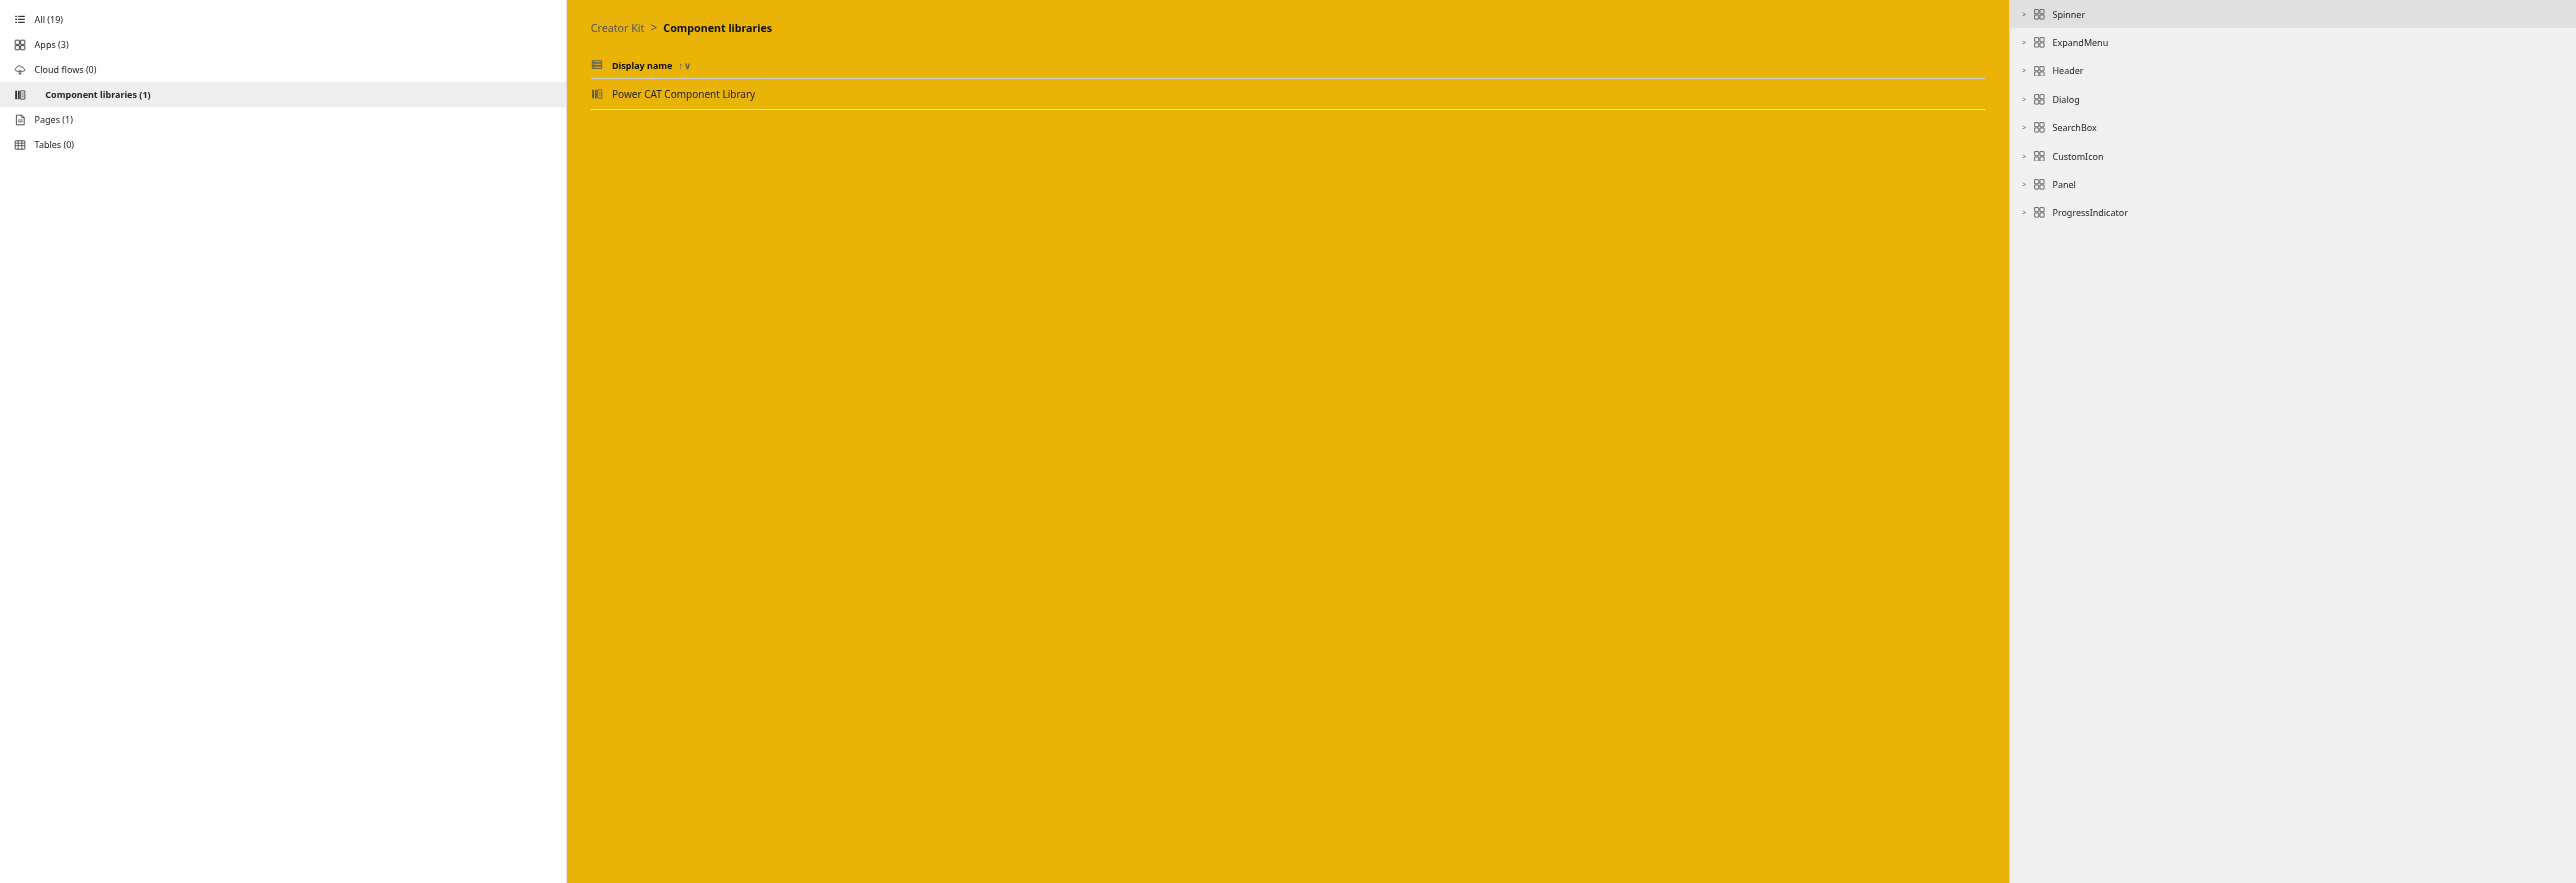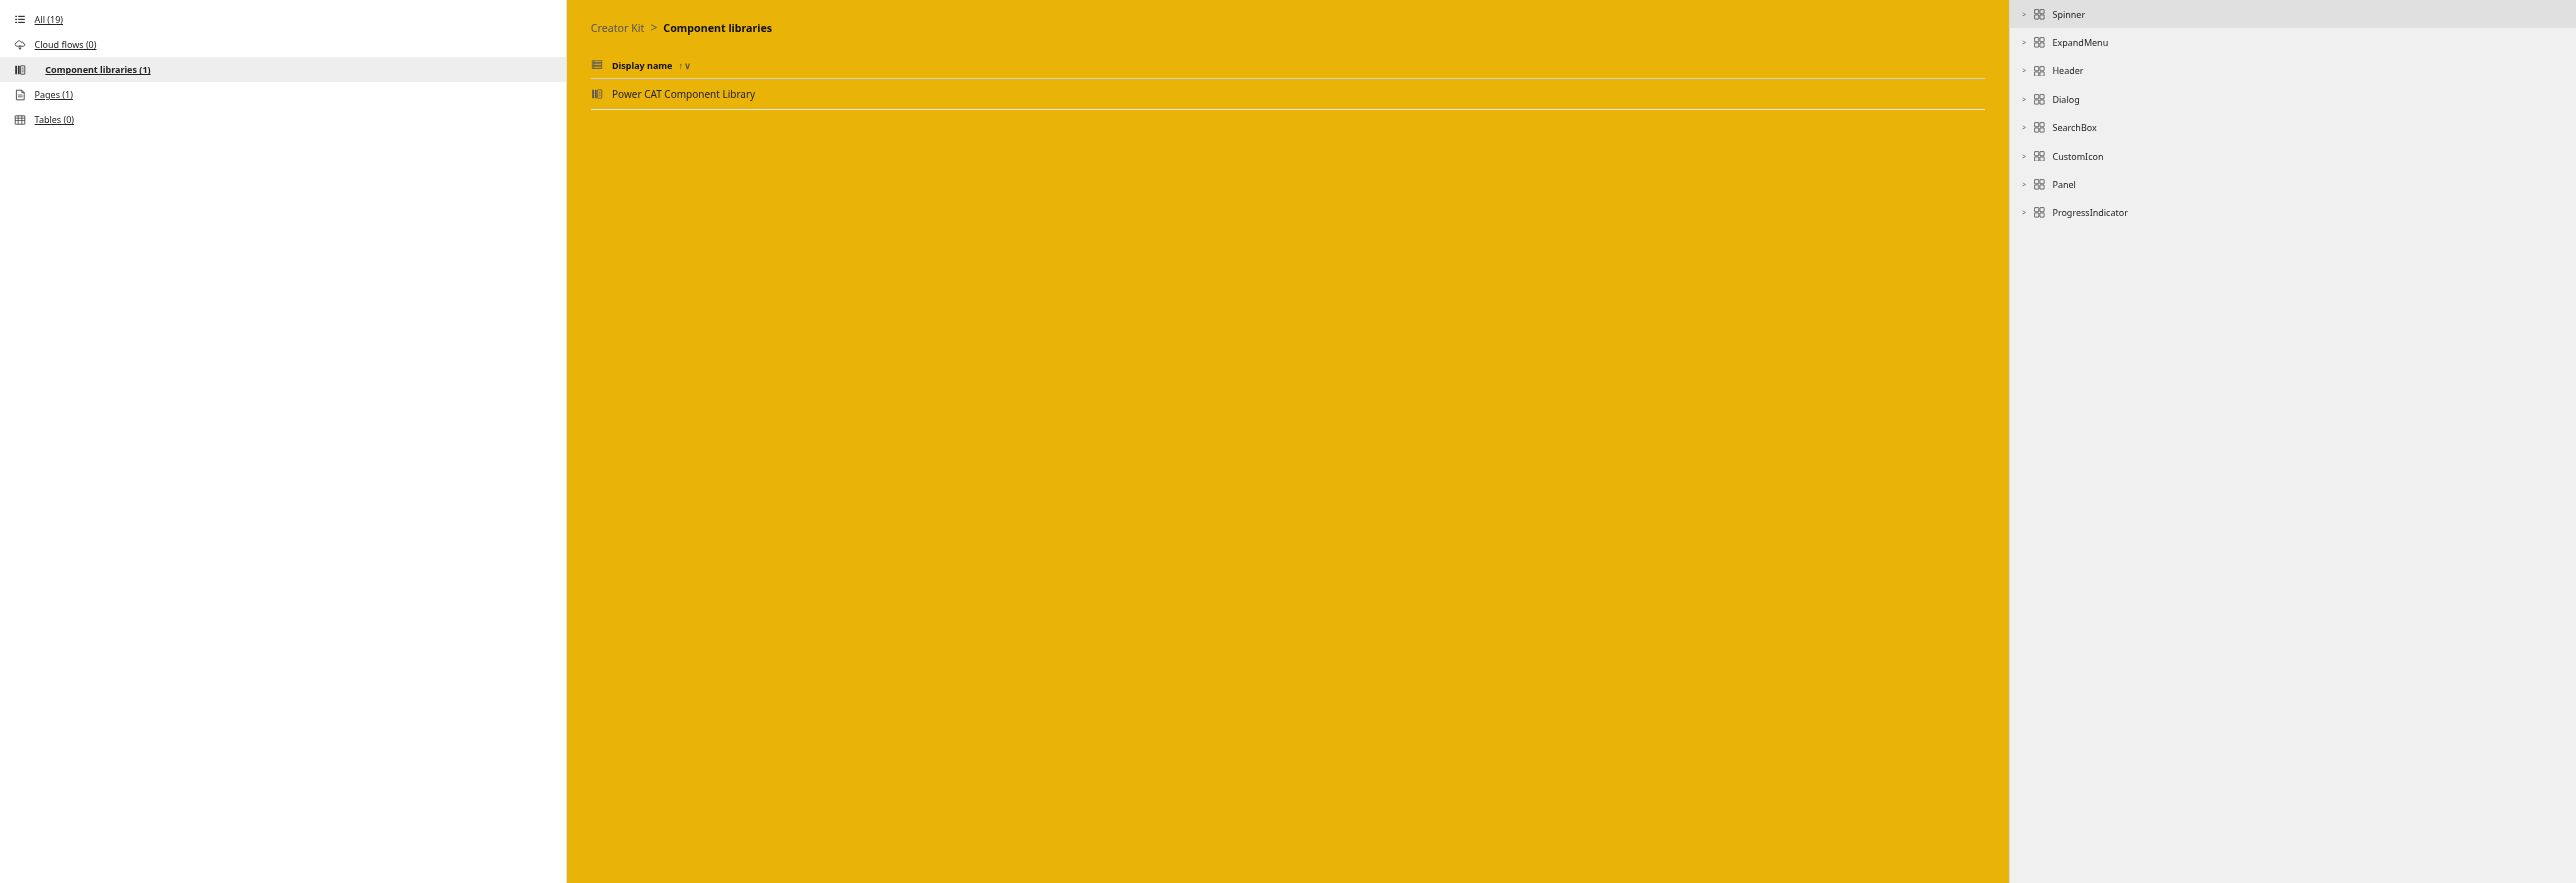--- a/index.html
+++ b/index.html
@@ -37,21 +37,20 @@
     .sidebar-item {
       display: flex;
       align-items: center;
       gap: 8.3px;
       padding: 6px 14.3px;
       cursor: pointer;
       font-size: 9px;
       color: #242424;
       border-radius: 0;
       transition: background 0.1s;
-      text-decoration: underline;
     }
 
     .sidebar-item.active {
       background: #eeeeee;
       font-weight: 700;
       gap: 19px;
     }
 
     .sidebar-icon {
       flex-shrink: 0;
@@ -209,20 +208,31 @@
           <rect x="7" y="3" width="11" height="2" fill="#333"></rect>
           <rect x="2" y="8" width="3" height="2" fill="#333"></rect>
           <rect x="7" y="8" width="11" height="2" fill="#333"></rect>
           <rect x="2" y="13" width="3" height="2" fill="#333"></rect>
           <rect x="7" y="13" width="11" height="2" fill="#333"></rect>
         </svg>
       </span>
       <span>All (19)</span>
     </div>
 
+    <div class="sidebar-item">
+      <span class="sidebar-icon">
+        <svg width="12" height="12" viewBox="0 0 20 20" fill="none">
+          <rect x="2" y="2" width="7" height="7" rx="0.5" stroke="#333" stroke-width="1.5" fill="none"></rect>
+          <rect x="11" y="2" width="7" height="7" rx="0.5" stroke="#333" stroke-width="1.5" fill="none"></rect>
+          <rect x="2" y="11" width="7" height="7" rx="0.5" stroke="#333" stroke-width="1.5" fill="none"></rect>
+          <rect x="11" y="11" width="7" height="7" rx="0.5" stroke="#333" stroke-width="1.5" fill="none"></rect>
+        </svg>
+      </span>
+      <span>Apps (3)</span>
+    </div>
 
 
     <div class="sidebar-item">
       <span class="sidebar-icon">
         <svg width="12" height="12" viewBox="0 0 20 20" fill="none">
           <path d="M5 12 C3 12 2 10.5 2 9 C2 7.3 3.3 6 5 6 C5.2 4.2 6.8 3 8.5 3 C10.2 3 11.5 4 12 5.5 C12.3 5.2 12.8 5 13.5 5 C15 5 16 6 16 7.5 C17.2 7.8 18 8.8 18 10 C18 11.3 17 12 15.5 12 Z" stroke="#333" stroke-width="1.4" fill="none"></path>
           <path d="M10 11 L10 17 M8 15 L10 17 L12 15" stroke="#333" stroke-width="1.4" stroke-linecap="round" stroke-linejoin="round"></path>
         </svg>
       </span>
       <span>Cloud flows (0)</span>

